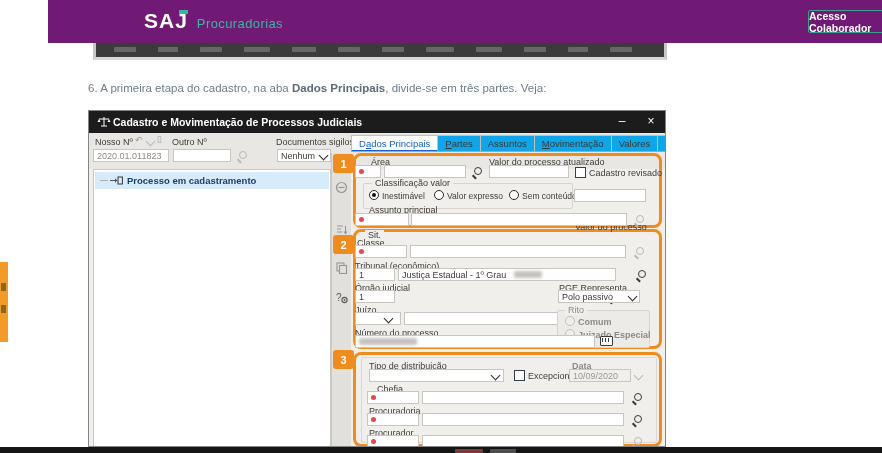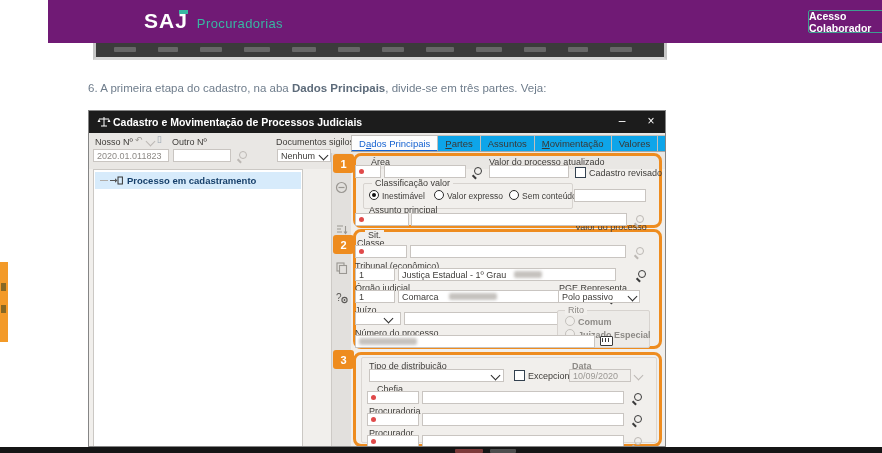--- a/index.html
+++ b/index.html
@@ -66,21 +66,21 @@
 
   
   .tabs{position:absolute;left:262px;top:24px;height:17px;display:flex;align-items:stretch;}
   .tab{font-size:9.5px;color:#3a3835;padding:2px 7px 0 7px;background:#0ea5e9;border:1px solid #c2bfbb;
        border-left:none;white-space:nowrap;cursor:pointer;}
   .tab:first-child{border-left:1px solid #c2bfbb;}
   .tab.active{background:#fdfdfd;color:#1663D1;border-bottom:2px solid #1663D1;font-weight:normal;}
   .tabs-underline{position:absolute;left:262px;top:40px;width:316px;height:1px;background:#a9a6a2;}
 
   
-  .tree-panel{position:absolute;left:4px;top:58px;width:210px;height:279px;background:#fff;border:1px solid #cbc8c4;box-sizing:border-box;}
+  .tree-panel{position:absolute;left:4px;top:58px;width:238px;height:279px;background:#fff;border:1px solid #cbc8c4;box-sizing:border-box;}
   .tree-row{position:absolute;left:1px;top:2px;right:1px;height:17px;background:#d7ebfb;display:flex;align-items:center;cursor:pointer;}
   .tree-dash{width:8px;height:1px;background:#b0ada9;margin-left:5px;}
   .tree-proc-icon{margin-left:2px;}
   .tree-label{font-size:9.5px;font-weight:bold;color:#17406b;margin-left:4px;white-space:nowrap;}
 
   
   .side-strip{position:absolute;left:242px;top:42px;width:20px;height:295px;background:#e2e0dd;border-left:1px solid #cdcac6;box-sizing:border-box;}
   .strip-icon{position:absolute;left:3px;width:13px;height:13px;color:#9a9792;}
 
   
@@ -255,24 +255,20 @@
     <div class="inp" style="left:309px;top:157px;width:218px;">
         <span>Justiça Estadual - 1º Grau</span>
         <span class="blur" style="position:static;display:inline-block;width:28px;margin-left:8px;"></span>
       </div>
     <span class="mag" style="left:546px;top:159px;"></span>
 
     <span class="lbl" style="left:266px;top:172px;">Órgão judicial</span>
     <div class="inp" style="left:266px;top:179px;width:40px;">
         <span>1</span>
       </div>
-    <div class="inp" style="left:309px;top:179px;width:202px;">
-        <span>Comarca</span>
-        <span class="blur" style="position:static;display:inline-block;width:48px;margin-left:10px;"></span>
-      </div>
     <span class="mag" style="left:518px;top:181px;"></span>
     <span class="lbl" style="left:470px;top:172px;">PGE Representa</span>
     <div class="inp" style="left:469px;top:179px;width:82px;">
         <span>Polo passivo</span>
       </div>
     <span class="chev" style="left:540px;top:182px;"></span>
 
     <span class="lbl" style="left:266px;top:194px;">Juízo</span>
     <div class="inp" style="left:266px;top:201px;width:46px;"></div>
     <span class="chev" style="left:296px;top:204px;"></span>

